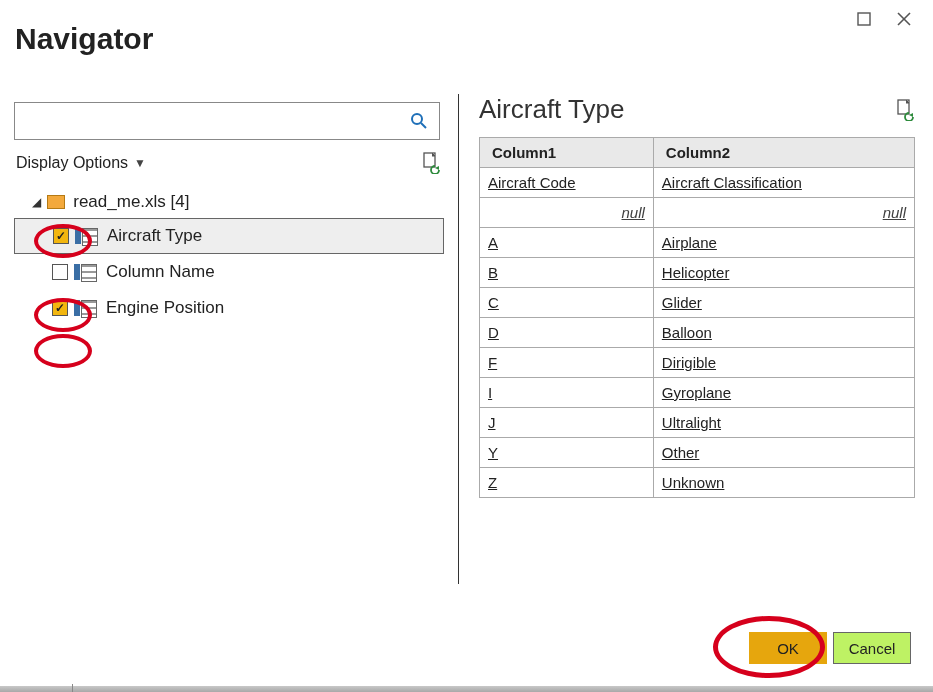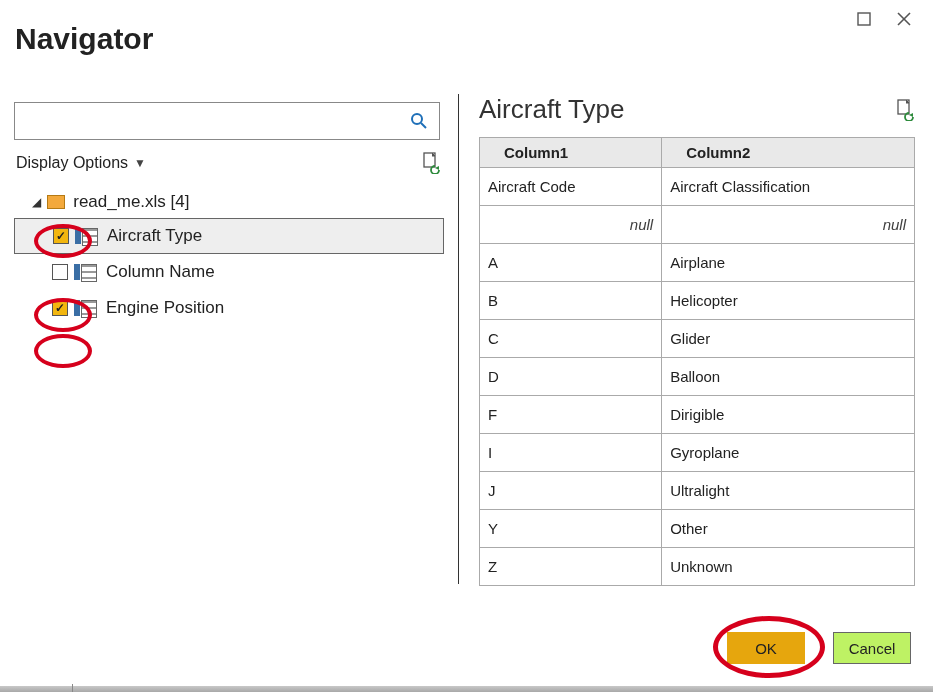--- a/index.html
+++ b/index.html
@@ -55,26 +55,26 @@
   .node-label{ font-size:17px; }
 
   .ring{ position:absolute; border:4px solid #d6001c; border-radius:50%; pointer-events:none; }
 
   
   .preview-head{ display:flex; align-items:center; }
   .preview-title{ font-size:26px; font-weight:300; color:#333; flex:1; }
   .refresh-big{ width:20px; height:22px; display:flex; align-items:center; justify-content:center; }
 
   table.data{ width:100%; border-collapse:collapse; margin-top:12px; }
-  table.data th{ background:#e9e9e9; border:1px solid #aaa; text-align:left; font-weight:bold; padding:6px 24px; }
-  table.data td{ border:1px solid #aaa; padding:10px 8px; height:30px; }
+  table.data th{ background:#e9e9e9; border:1px solid #aaa; text-align:left; font-weight:bold; padding:6px 12px; }
+  table.data td{ border:1px solid #aaa; padding:2px 8px; height:30px;text-decoration:underline; }
   td.nullcell{ text-align:right; font-style:italic; color:#404040; }
 
   
-  .footer{ position:absolute; right:22px; bottom:28px; display:flex; gap:28px; align-items:center; }
+  .footer{ position:absolute; right:22px; bottom:28px; display:flex; gap:6px; align-items:center; }
   .btn{ min-width:78px; height:32px; display:flex; align-items:center; justify-content:center; cursor:pointer; font-size:15px; }
   .btn-ok{ background:#e6a60d; color:#222; }
   .btn-cancel{ background:#bef264; border:1px solid #666; }
   .ring-ok{ position:absolute; right:108px; bottom:14px; width:112px; height:62px; border:5px solid #d6001c; border-radius:50%; pointer-events:none; }
 
   .bottom-edge{ position:absolute; left:0; right:0; bottom:0; height:6px; background:linear-gradient(#c8c8c8,#a8a8a8); }
   .bottom-edge::after{ content:""; position:absolute; left:72px; top:-2px; width:1px; height:8px; background:#888; }
 
   svg{ display:block; }
 </style>

